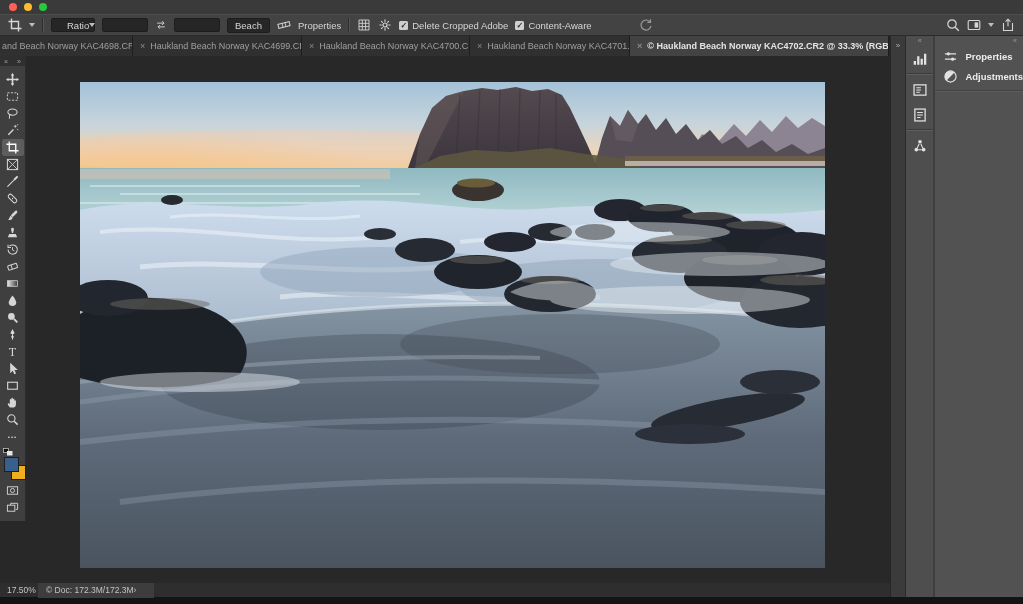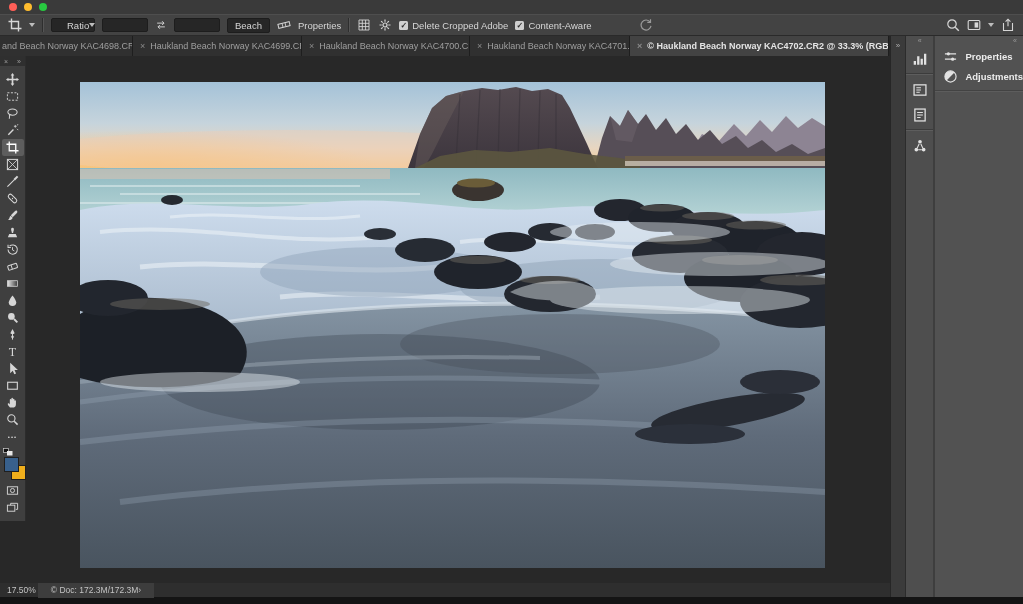--- a/index.html
+++ b/index.html
@@ -67,21 +67,21 @@
   .ticon{width:13px;height:13px;color:#d6d6d6;}
   .tool.selected .ticon{color:#ffffff;}
   .tmore{font-size:6px;color:#d6d6d6;letter-spacing:1px;height:14px;display:flex;align-items:center;}
   .swatcharea{position:relative;width:22px;height:34px;margin-top:3px;}
   .mini{position:absolute;left:1px;top:0;width:10px;height:8px;}
   .fg{position:absolute;left:2px;top:9px;width:13px;height:13px;border:1px solid #1f1f1f;}
   .bg{position:absolute;left:9px;top:17px;width:13px;height:13px;border:1px solid #1f1f1f;}
   
   .statusbar{height:14px;background:#2e2e2e;display:flex;align-items:center;font-size:8.5px;color:#c3c3c3;}
   .zoomlvl{width:38px;padding-left:7px;box-sizing:border-box;}
-  .docseg{width:116px;height:14px;background:#3d3d3d;display:flex;align-items:center;justify-content:center;
+  .docseg{width:116px;height:14px;background:#3d3d3d;display:flex;align-items:center;justify-content:flex-start;
     padding:8px 8px;box-sizing:border-box;}
   .footer{height:7px;background:#141414;}
 </style>
 </head>
 <body>
 
 <svg width="0" height="0" style="position:absolute">
   <defs>
     <linearGradient id="gradIcon" x1="0" y1="0" x2="1" y2="0">
       <stop offset="0" stop-color="#e8e8e8"></stop>

